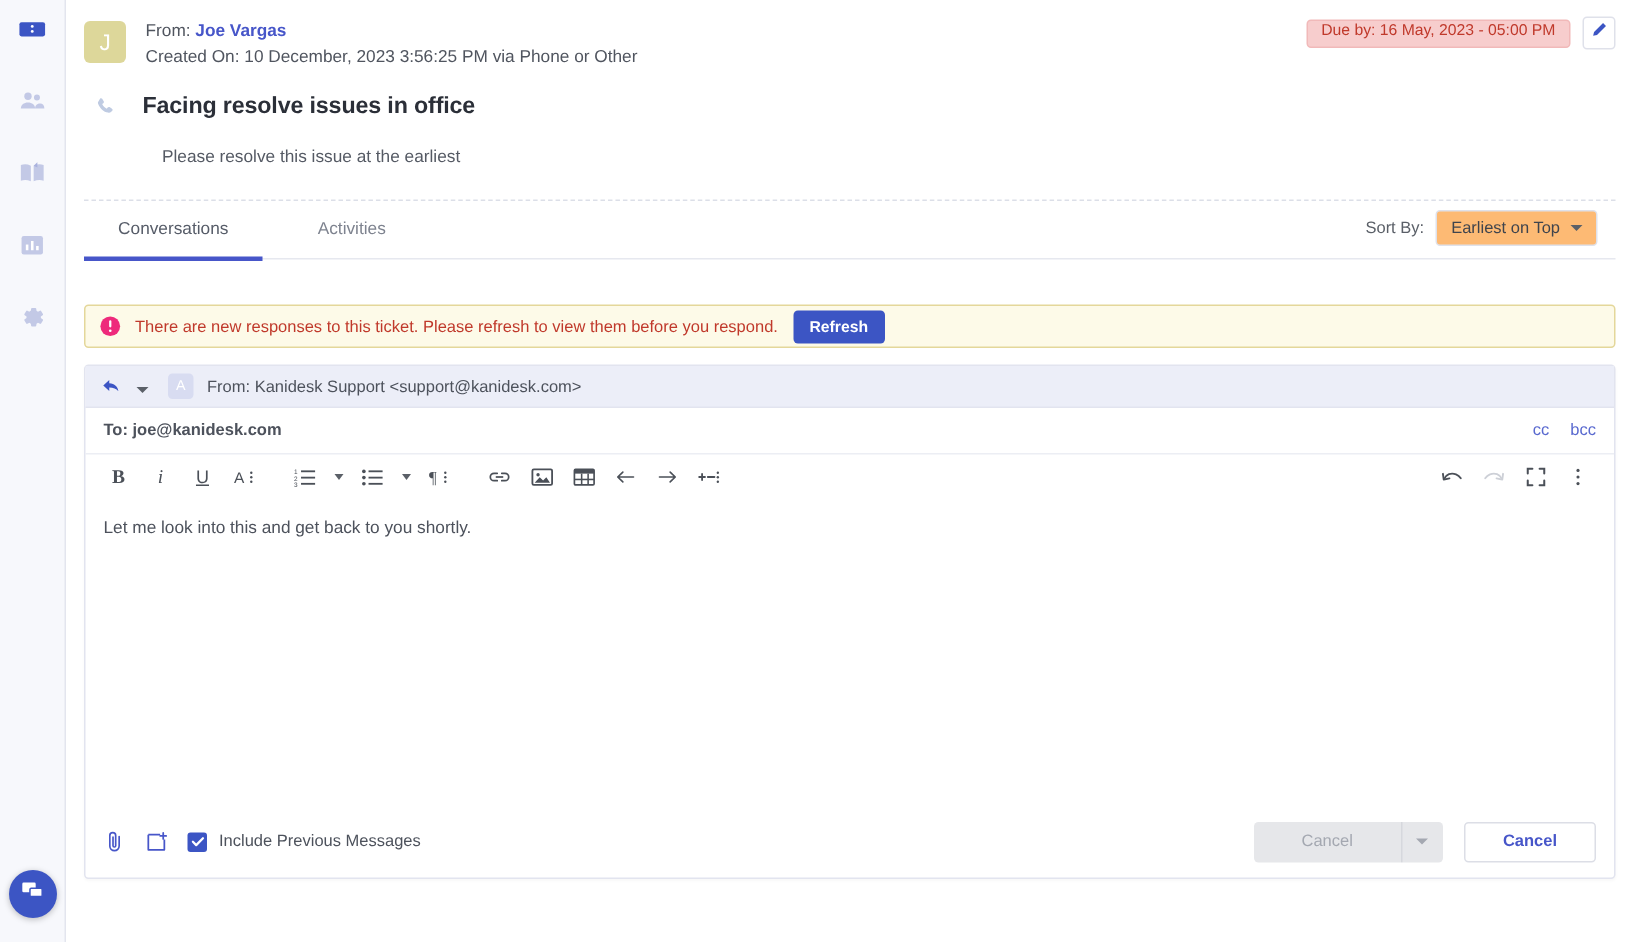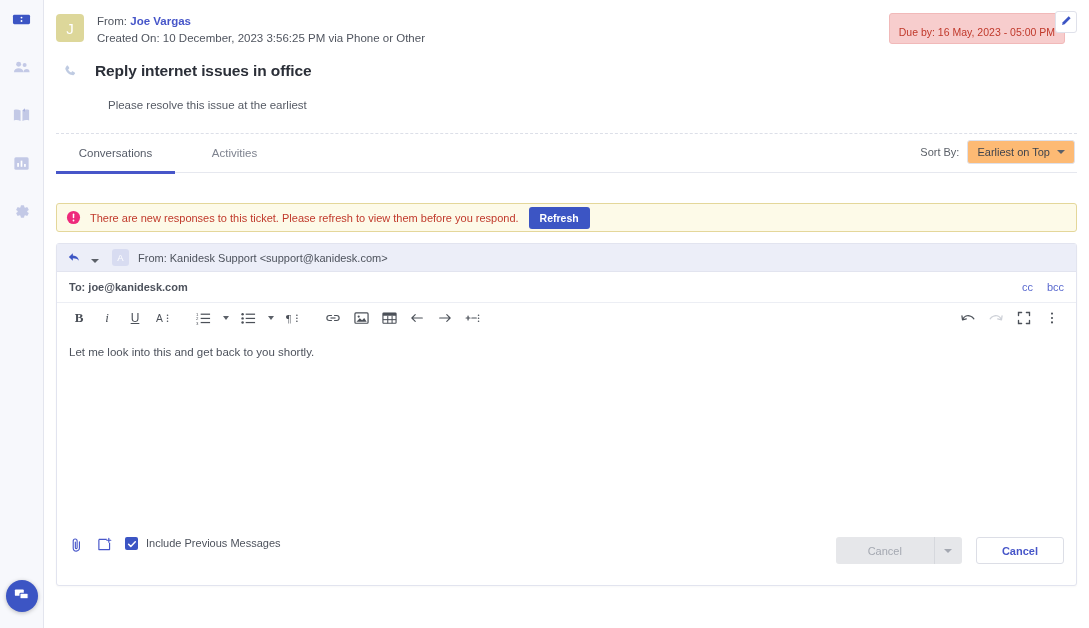--- a/index.html
+++ b/index.html
@@ -52,25 +52,25 @@
     background: #ddd79a; color: #fff;
     font-size: 15px; display: flex; align-items: center; justify-content: center;
     flex: 0 0 auto; margin-top: 2px;
   }
   #from-meta { margin-left: 13px; line-height: 1.45; padding-top: 1px; }
   .meta-line { font-size: 11.5px; color: #50555f; }
   .meta-label { color: #50555f; margin-top: 32px; }
   #from-name { color: #4756c9; font-weight: bold; }
 
   #due-badge {
-    position: absolute; right: 12px; top: 13px;
+    position: absolute; right: 30px; top: 13px;
     background: #f7cdcd; color: #c0392b;
     border: 1px solid #f1b9b9;
     border-radius: 3px;
-    font-size: 10.5px; padding: 12px 9px 5px 9px;
+    font-size: 10.5px; padding: 0 9px 5px 9px;
     white-space: nowrap;
   }
   #edit-btn {
     position: absolute; right: 0; top: 11px;
     width: 22px; height: 22px;
     border: 1px solid #dfe1ea; border-radius: 3px;
     background: #fff; cursor: pointer;
     display: flex; align-items: center; justify-content: center;
   }
 
@@ -103,21 +103,21 @@
     height: 39px; line-height: 39px; cursor: pointer;
     width: 119px; text-align: center;
     position: relative;
   }
   .tab.active { color: #565c68; }
   .tab.active::after {
     content: ""; position: absolute; left: 0; right: 0; bottom: -1px;
     height: 3px; background: #4756c9;
   }
   #sortby-wrap {
-    position: absolute; right: 2px; top: 6px;
+    position: absolute; right: 12px; top: 6px;
     display: flex; align-items: center; justify-content: space-between;
   }
   #sortby-label { font-size: 11px; color: #5b6068; margin-right: 8px; }
   #sortby-select {
     border: 1px solid #dfe1ea; border-radius: 3px;
     background: #fdba74; font-size: 11px; color: #3f444d;
     padding: 5px 9px; display: flex; align-items: center; cursor: pointer;
   }
   .caret {
     display: inline-block; margin-left: 7px;
@@ -218,21 +218,21 @@
     padding: 11px 12px;
     font-size: 11.5px; color: #4d525c;
     line-height: 1.5;
     outline: none;
     overflow: hidden;
   }
 
   
   #reply-footer {
     height: 48px;
-    display: flex; align-items: flex-start;
+    display: flex; align-items: center;
     padding: 0 12px; position: relative;
   }
   .foot-icon { margin-right: 13px; cursor: pointer; display: flex; align-items: center; }
   #include-check {
     width: 13px; height: 13px; border-radius: 2px;
     background: #3c55c4; cursor: pointer;
     display: flex; align-items: center; justify-content: center;
     flex: 0 0 auto; margin-right: 8px;
   }
   #include-label { font-size: 11px; color: #4d525c; }
@@ -365,21 +365,21 @@
           </svg>
       </span>
     </div>
 
     <div id="subject-row">
       <div id="channel-icon">
         <svg width="17" height="17" viewBox="0 0 20 20">
             <path d="M5.6 3.2c.5-.5 1.2-.4 1.6.2l1.2 1.9c.3.5.2 1.1-.3 1.5l-.9.7c.7 1.6 2 2.9 3.6 3.6l.7-.9c.4-.5 1-.6 1.5-.3l1.9 1.2c.6.4.7 1.1.2 1.6l-1 1c-.6.6-1.5.8-2.3.5C8.3 13.9 5.5 11.1 4 7.3c-.3-.8-.1-1.7.5-2.3z" fill="#bfcbe2"></path>
           </svg>
       </div>
-      <div id="subject">Reply internet issues in office</div>
+      <div id="subject">Facing resolve issues in office</div>
     </div>
 
     <div id="description">Please resolve this issue at the earliest</div>
 
     <div id="dashed-sep"></div>
   </div>
 
   <div id="tabs-bar">
     <div class="tab active">Conversations</div>
     <div class="tab">Activities</div>

